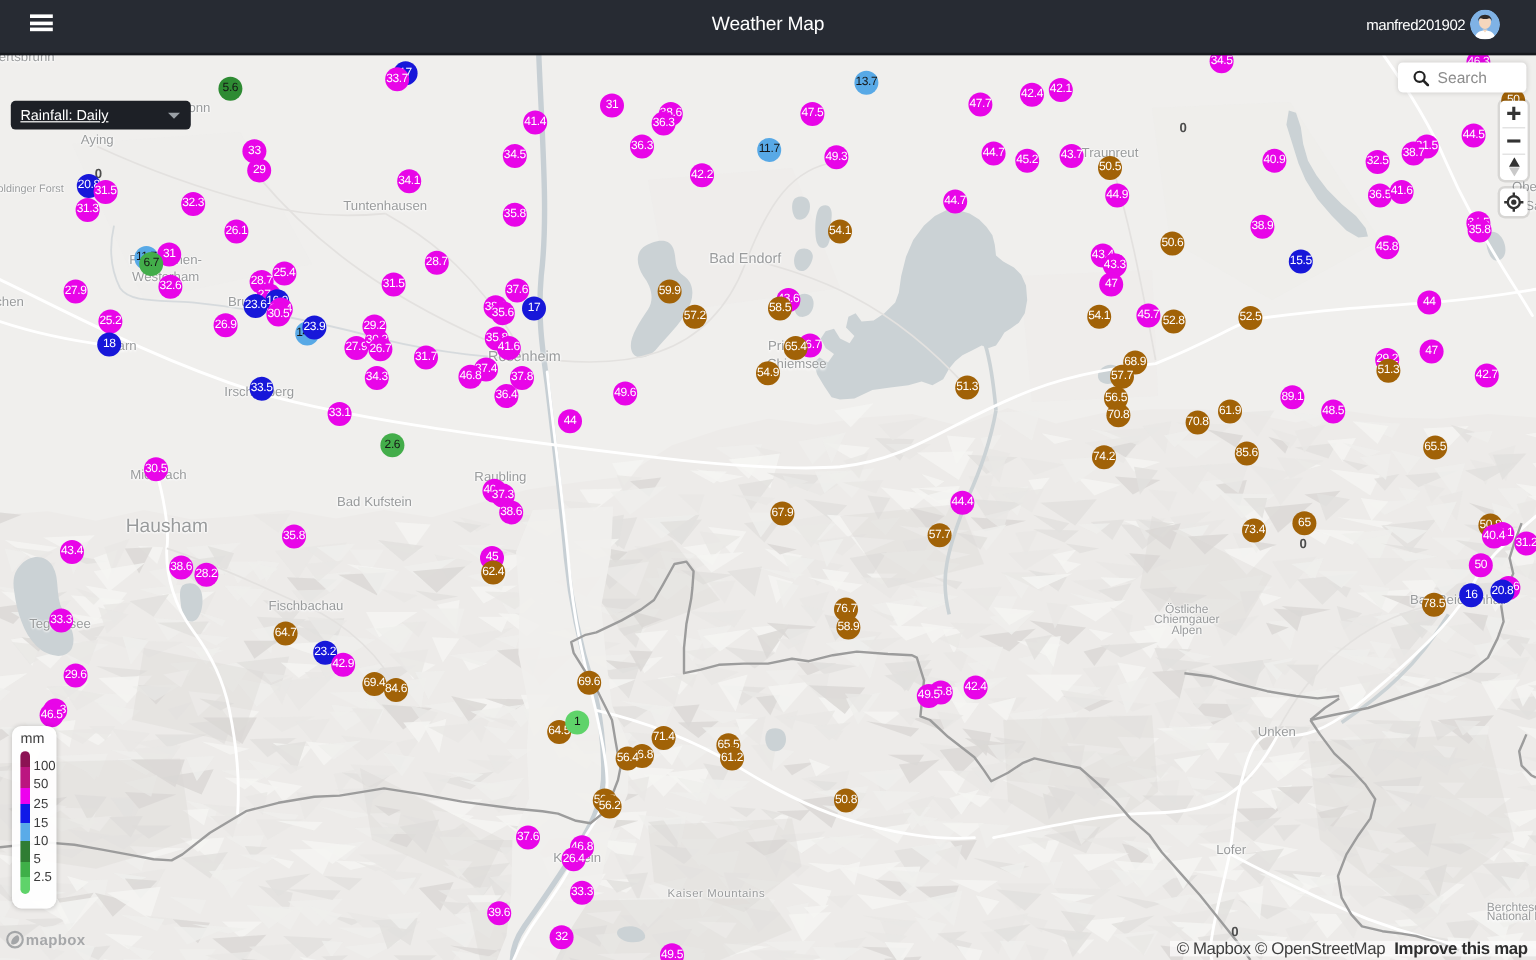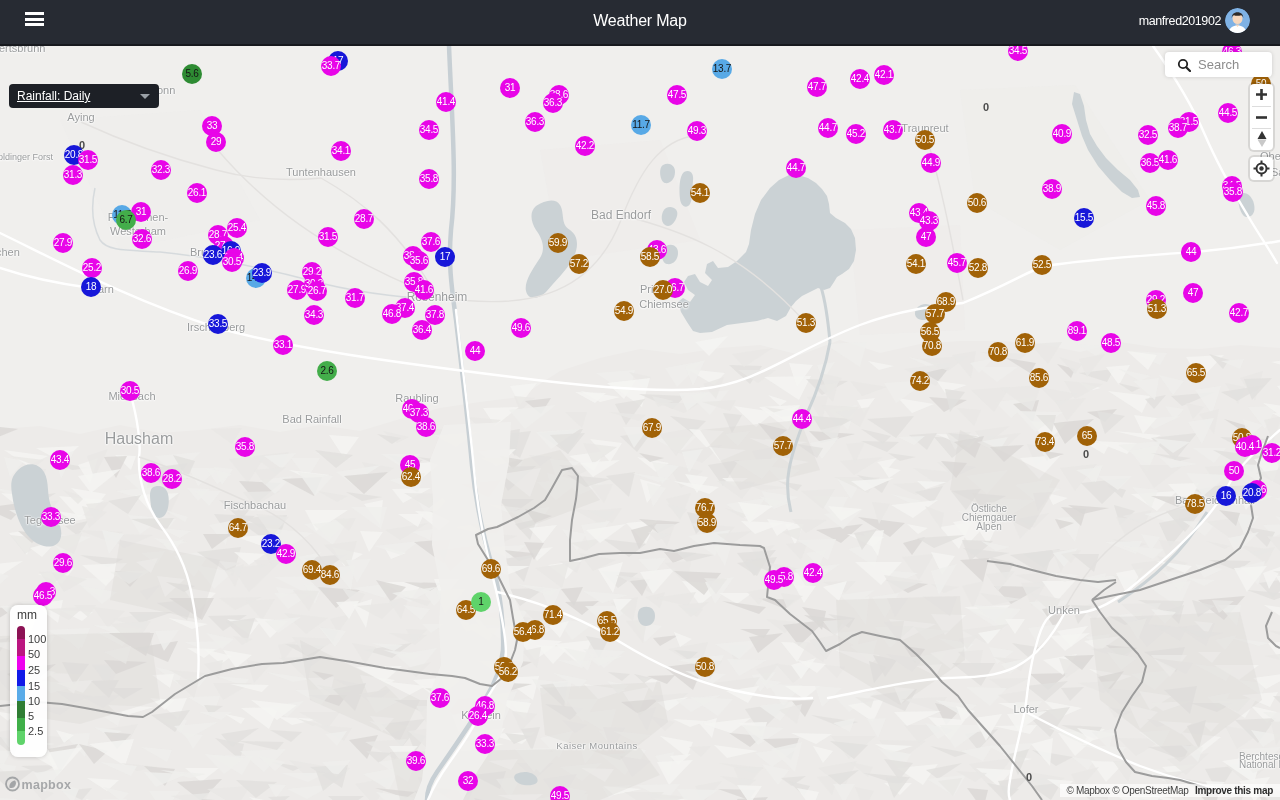--- a/index.html
+++ b/index.html
@@ -25,21 +25,21 @@
 #dropdown .caret { position:absolute; right:9px; top:10px; width:0; height:0; border-left:5px solid transparent; border-right:5px solid transparent; border-top:5px solid #9aa0a6; }
 #search { position:absolute; left:1165px; top:52px; width:107px; height:25px; background:#fff; border-radius:4px; box-shadow:0 0 4px rgba(0,0,0,0.15); z-index:20; }
 #search .ph { position:absolute; left:33px; top:5px; color:#8c8c8c; font-size:13px; }
 #zoomctl { position:absolute; left:1250px; top:84px; width:23px; height:66px; background:#fff; border-radius:4px; box-shadow:0 0 0 2px rgba(0,0,0,0.1); z-index:20; }
 #zoomctl .btn { position:absolute; left:0; width:23px; height:22px; text-align:center; }
 #geoctl { position:absolute; left:1250px; top:157px; width:23px; height:23px; background:#fff; border-radius:4px; box-shadow:0 0 0 2px rgba(0,0,0,0.1); z-index:20; }
 #legend { position:absolute; left:10px; top:605px; width:37px; height:152px; background:rgba(255,255,255,0.93); border-radius:8px; box-shadow:0 0 4px rgba(0,0,0,0.2); z-index:20; }
 #legend .t { position:absolute; left:7px; top:3px; font-size:12px; color:#3c3c3c; }
 #legend .bar { position:absolute; left:7px; top:21px; width:8px; height:119px; border-radius:4px; background:linear-gradient(to bottom, #8c1254 0.0%, #8c1254 11.2%, #bb1580 11.2%, #bb1580 25.5%, #ee00ee 25.5%, #ee00ee 37.2%, #1019e8 37.2%, #1019e8 50.6%, #5aabe8 50.6%, #5aabe8 63.2%, #2f7d33 63.2%, #2f7d33 77.4%, #3faf48 77.4%, #3faf48 88.3%, #5fd36a 88.3%, #5fd36a 100.0%); }
 #legend .ll { position:absolute; left:18px; font-size:11px; color:#3c3c3c; height:14px; line-height:14px; }
-#attrib { position:absolute; right:0; bottom:3px; height:13px; line-height:13px; background:rgba(255,255,255,0.65); font-size:10px; letter-spacing:-0.3px; color:#3f3f3f; padding:0 7px 0 6px; z-index:20; }
+#attrib { position:absolute; right:0; bottom:3px; height:13px; line-height:13px; background:rgba(255,255,255,0.65); font-size:14px; letter-spacing:-0.3px; color:#3f3f3f; padding:0 7px 0 6px; z-index:20; }
 #attrib b { font-weight:bold; color:#2e2e2e; margin-left:4px; }
 #mblogo { position:absolute; left:5px; bottom:4px; z-index:20; opacity:0.8; }
 </style>
 </head>
 <body>
 <div id="map">
 <svg width="1280" height="800" style="position:absolute;left:0;top:0">
 <polygon points="0,436 0,429 40,426 80,434 120,425 160,433 200,430 240,425 280,432 320,425 360,431 400,419 440,408 480,402 520,397 560,371 600,358 640,349 680,354 720,348 760,345 800,355 840,340 880,353 920,344 960,341 1000,341 1040,344 1080,352 1120,342 1160,348 1200,349 1240,345 1280,348 1280,800 0,800" fill="#edebe9"></polygon>
 <polygon points="695,342 728,336 709,356" fill="#f5f4f2" opacity="0.85"></polygon>
 <polygon points="825,344 867,342 860,367" fill="#efeeec" opacity="0.85"></polygon>
@@ -1333,21 +1333,21 @@
 <div class="lbl" style="left:138px;top:217px;font-size:11px;transform:translate(-50%,-50%)">Feldkirchen-</div>
 <div class="lbl" style="left:138px;top:231px;font-size:11px;transform:translate(-50%,-50%)">Westerham</div>
 <div class="lbl" style="left:216px;top:327px;font-size:11px;transform:translate(-50%,-50%)">Irschenberg</div>
 <div class="lbl" style="left:621px;top:215px;font-size:12px;transform:translate(-50%,-50%)">Bad Endorf</div>
 <div class="lbl" style="left:662px;top:289px;font-size:11px;transform:translate(-50%,-50%)">Prien am</div>
 <div class="lbl" style="left:664px;top:304px;font-size:11px;transform:translate(-50%,-50%)">Chiemsee</div>
 <div class="lbl" style="left:925px;top:128px;font-size:11px;transform:translate(-50%,-50%)">Traunreut</div>
 <div class="lbl" style="left:132px;top:396px;font-size:11px;transform:translate(-50%,-50%)">Miesbach</div>
 <div class="lbl" style="left:139px;top:439px;font-size:16px;transform:translate(-50%,-50%)">Hausham</div>
 <div class="lbl" style="left:255px;top:505px;font-size:11px;transform:translate(-50%,-50%)">Fischbachau</div>
-<div class="lbl" style="left:312px;top:419px;font-size:11px;transform:translate(-50%,-50%)">Bad Rainfall</div>
+<div class="lbl" style="left:312px;top:419px;font-size:11px;transform:translate(-50%,-50%)">Bad Kufstein</div>
 <div class="lbl" style="left:50px;top:520px;font-size:11px;transform:translate(-50%,-50%)">Tegernsee</div>
 <div class="lbl" style="left:417px;top:398px;font-size:11px;transform:translate(-50%,-50%)">Raubling</div>
 <div class="lbl" style="left:437px;top:297px;font-size:12px;transform:translate(-50%,-50%)">Rosenheim</div>
 <div class="lbl" style="left:481px;top:715px;font-size:11px;transform:translate(-50%,-50%)">Kufstein</div>
 <div class="lbl" style="left:1064px;top:610px;font-size:11px;transform:translate(-50%,-50%)">Unken</div>
 <div class="lbl" style="left:1026px;top:709px;font-size:11px;transform:translate(-50%,-50%)">Lofer</div>
 <div class="lbl" style="left:1215px;top:500px;font-size:11px;transform:translate(-50%,-50%)">Bad Reichenhall</div>
 <div class="lbl" style="left:1260px;top:156px;font-size:11px;transform:translate(0,-50%)">Obe</div>
 <div class="lbl" style="left:1271px;top:172px;font-size:11px;transform:translate(0,-50%)">Sa</div>
 <div class="lbl" style="left:190px;top:252px;font-size:11px;transform:translate(0,-50%)">Bru</div>
@@ -1438,22 +1438,22 @@
 <div class="r m" style="left:355px;top:298px">31.7</div>
 <div class="r m" style="left:431px;top:242px">37.6</div>
 <div class="r m" style="left:413px;top:256px">38.1</div>
 <div class="r m" style="left:419px;top:261px">35.6</div>
 <div class="r b" style="left:445px;top:257px">17</div>
 <div class="r d" style="left:558px;top:243px">59.9</div>
 <div class="r d" style="left:579px;top:264px">57.2</div>
 <div class="r m" style="left:657px;top:250px">43.6</div>
 <div class="r d" style="left:650px;top:257px">58.5</div>
 <div class="r m" style="left:675px;top:288px">46.7</div>
-<div class="r d" style="left:663px;top:290px">27.0</div>
-<div class="r d" style="left:624px;top:311px">54.9</div>
+<div class="r d" style="left:663px;top:290px">65.4</div>
+<div class="r d" style="left:640px;top:311px">54.9</div>
 <div class="r m" style="left:521px;top:328px">49.6</div>
 <div class="r m" style="left:475px;top:351px">44</div>
 <div class="r d" style="left:806px;top:323px">51.3</div>
 <div class="r d" style="left:916px;top:264px">54.1</div>
 <div class="r m" style="left:957px;top:263px">45.7</div>
 <div class="r d" style="left:978px;top:268px">52.8</div>
 <div class="r d" style="left:1042px;top:265px">52.5</div>
 <div class="r d" style="left:946px;top:302px">68.9</div>
 <div class="r d" style="left:935px;top:314px">57.7</div>
 <div class="r d" style="left:930px;top:332px">56.5</div>

